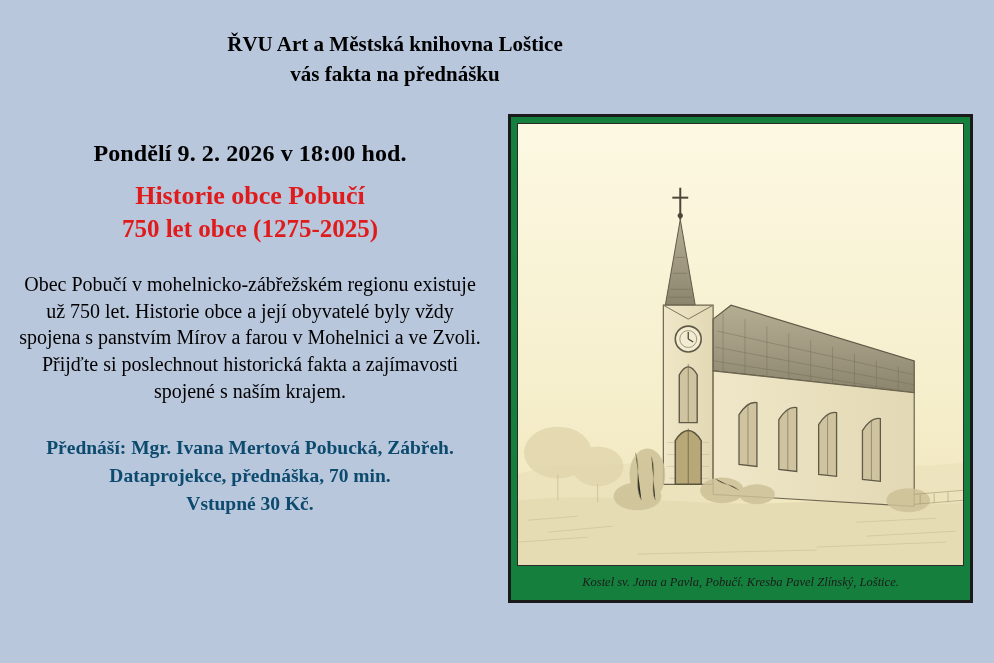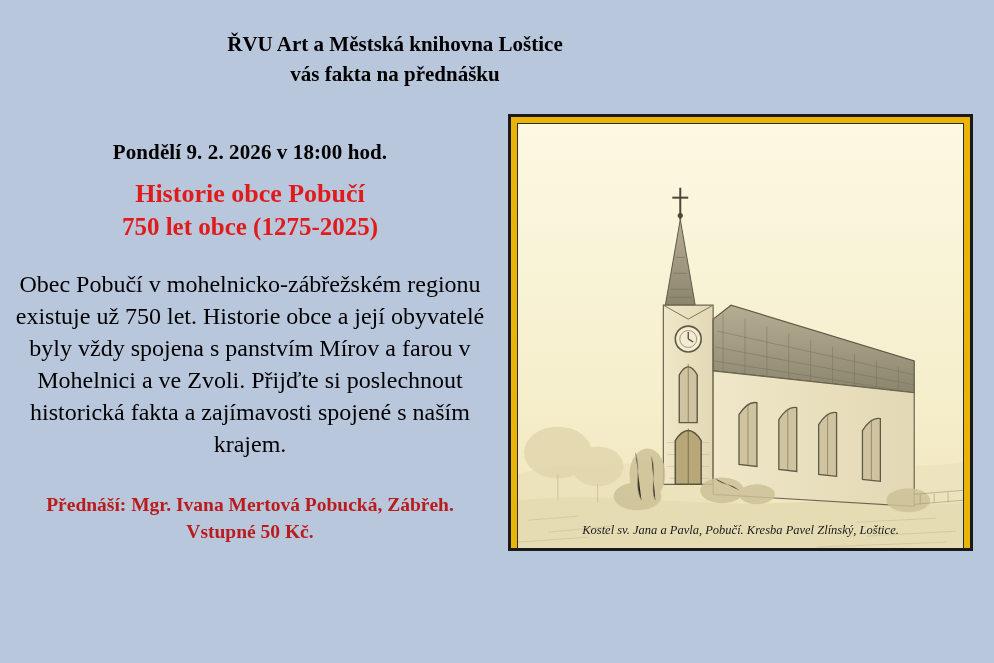--- a/index.html
+++ b/index.html
@@ -36,62 +36,62 @@
   .left-col {
     position: absolute;
     left: 14px;
     top: 140px;
     width: 472px;
     text-align: center;
     color: #000;
   }
   .event-date {
     font-weight: bold;
-    font-size: 21px;
+    font-size: 24px;
     margin-bottom: 12px;
     letter-spacing: 0.1px;
   }
   .title-red {
     color: #e01b1b;
     font-weight: bold;
     font-size: 26px;
     line-height: 1.3;
     margin-top: 6px;
   }
   .title-red .line2 {
     font-size: 25px;
     text-align: center;
   }
   .body-text {
     margin-top: 26px;
-    font-size: 24px;
+    font-size: 20px;
     line-height: 1.33;
     color: #000;
   }
   .body-text p {
     margin: 0;
   }
   .presenter {
     margin-top: 30px;
     font-weight: bold;
     font-size: 19.5px;
     line-height: 1.42;
-    color: #b91c1c;
+    color: #0c4a6e;
   }
   .presenter div {
     white-space: nowrap;
   }
   
   .image-panel {
     position: absolute;
     left: 508px;
     top: 114px;
     width: 465px;
-    height: 437px;
-    background: #eab308;
+    height: 489px;
+    background: #15803d;
     border: 3px solid #1a1a1a;
     box-sizing: border-box;
     overflow: hidden;
     padding-left: 24px;
   }
   .drawing-area {
     position: absolute;
     left: 6px;
     top: 6px;
     width: 447px;
@@ -136,21 +136,22 @@
       <div>Historie obce Pobučí</div>
       <div class="line2">750 let obce (1275-2025)</div>
     </div>
 
     <div class="body-text">
       <p>Obec Pobučí v mohelnicko-zábřežském regionu existuje už 750 let. Historie obce a její obyvatelé byly vždy spojena s panstvím Mírov a farou v Mohelnici a ve Zvoli. Přijďte si poslechnout historická fakta a zajímavosti spojené s naším krajem.</p>
     </div>
 
     <div class="presenter">
       <div>Přednáší: Mgr. Ivana Mertová Pobucká, Zábřeh.</div>
-      <div>Vstupné 50 Kč.</div>
+      <div>Dataprojekce, přednáška, 70 min.</div>
+      <div>Vstupné 30 Kč.</div>
     </div>
   </div>
 
   <div class="image-panel">
     <div class="drawing-area">
       <svg class="church-svg" viewBox="0 0 447 443" preserveAspectRatio="none">
         <defs>
           <linearGradient id="skyGrad" x1="0" y1="0" x2="0" y2="1">
             <stop offset="0%" stop-color="#fcf8e2"></stop>
             <stop offset="60%" stop-color="#f6efcd"></stop>

